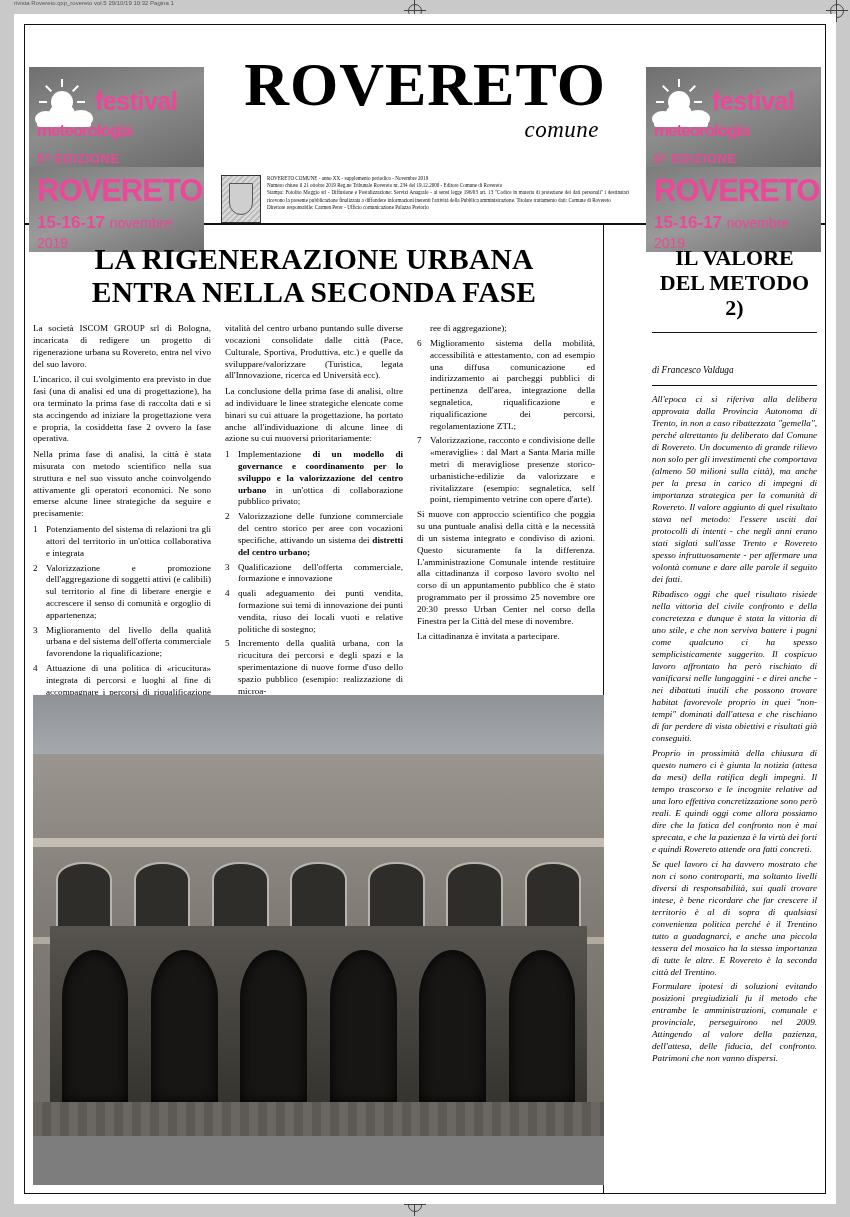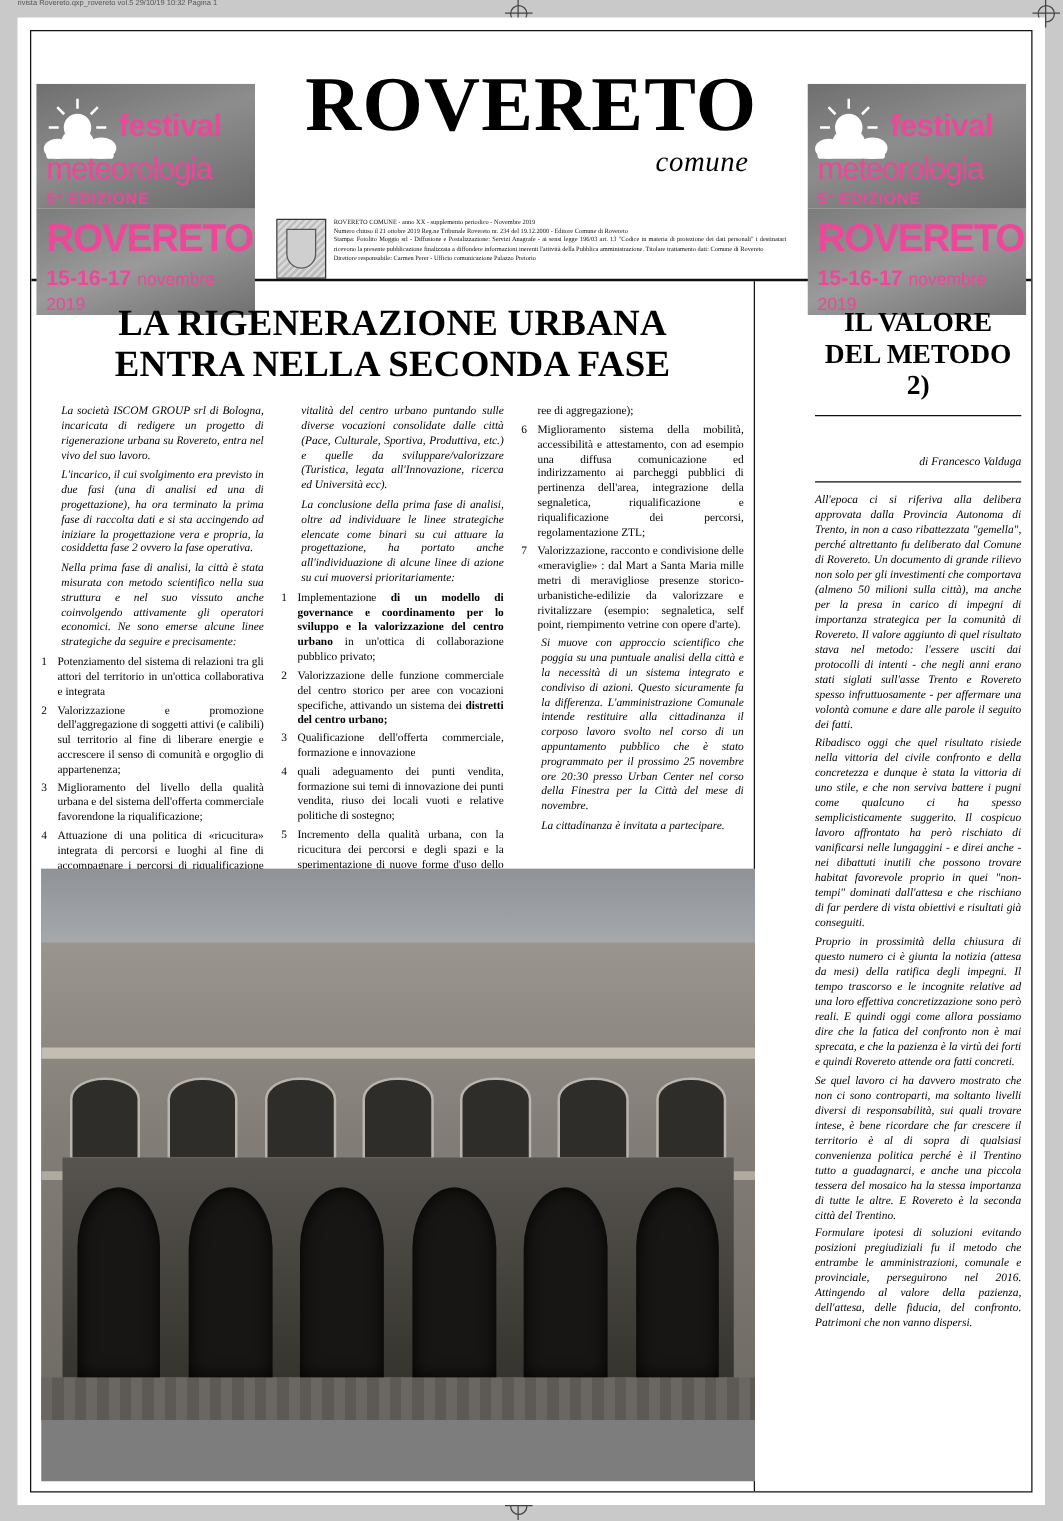--- a/index.html
+++ b/index.html
@@ -107,21 +107,21 @@
   .fb-cloud .c1 { left: 0; top: 10px; width: 22px; height: 16px; }
   .fb-cloud .c2 { left: 14px; top: 2px; width: 26px; height: 22px; }
   .fb-cloud .c3 { left: 34px; top: 9px; width: 24px; height: 17px; }
   .fb-cloud .bar { position: absolute; left: 2px; top: 21px; width: 54px; height: 5px; background: #fff; border-radius: 3px;}
   .fb-festival {
     position: absolute; left: 66px; top: 20px;
     font-size: 25px; font-weight: bold; letter-spacing: -0.5px;
   }
   .fb-meteo {
     position: absolute; left: 8px; top: 54px;
-    font-size: 25px; font-weight: normal; letter-spacing: -1px;
+    font-size: 17px; font-weight: bold; letter-spacing: -1px;
   }
   .fb-ed {
     position: absolute; left: 8px; top: 84px;
     font-size: 13px; font-weight: bold; letter-spacing: 0.5px;
   }
   .fb-rov {
     position: absolute; left: 8px; top: 106px;
     font-size: 31px; font-weight: bold; letter-spacing: -1px;
   }
   .fb-dates {
@@ -208,21 +208,21 @@
   .cols3 {
     display: flex;
     gap: 14px;
   }
   .col {
     width: 178px;
     font-size: 9.1px;
     line-height: 1.30;
     text-align: justify;
   }
-  .col p { margin: 0 0 4px 16px; text-indent: 0; font-style: italic; }
+  .col p { margin: 0 0 4px 0; text-indent: 0; }
   .col .nowrap-item {
     display: flex;
     gap: 5px;
     margin-bottom: 3px;
   }
   .col .num { width: 8px; flex: none; }
   .col .txt { flex: 1; text-align: justify; }
   .col b { font-weight: bold; }
   .photo {
     position: absolute;
@@ -281,21 +281,21 @@
     background: #b0aaa1;
   }
   .right-head {
     text-align: center;
     font-size: 22px;
     font-weight: bold;
     line-height: 1.14;
     margin: 12px 0 12px 0;
   }
   .byline {
-    text-align: right;
+    text-align: left;
     font-style: italic;
     font-size: 9.3px;
     margin-bottom: 10px;
     margin-top: 32px;
   }
   .hr-thin {
     border: 0;
     border-top: 1px solid #111;
     margin: 8px 0 8px 0;
   }
@@ -520,20 +520,20 @@
             <div>DEL METODO 2)</div>
           </div>
           <hr class="hr-thin">
           <div class="byline">di Francesco Valduga</div>
           <hr class="hr-thin">
           <div class="right-body">
             <p>All'epoca ci si riferiva alla delibera approvata dalla Provincia Autonoma di Trento, in non a caso ribattezzata "gemella", perché altrettanto fu deliberato dal Comune di Rovereto. Un documento di grande rilievo non solo per gli investimenti che comportava (almeno 50 milioni sulla città), ma anche per la presa in carico di impegni di importanza strategica per la comunità di Rovereto. Il valore aggiunto di quel risultato stava nel metodo: l'essere usciti dai protocolli di intenti - che negli anni erano stati siglati sull'asse Trento e Rovereto spesso infruttuosamente - per affermare una volontà comune e dare alle parole il seguito dei fatti.</p>
             <p>Ribadisco oggi che quel risultato risiede nella vittoria del civile confronto e della concretezza e dunque è stata la vittoria di uno stile, e che non serviva battere i pugni come qualcuno ci ha spesso semplicisticamente suggerito. Il cospicuo lavoro affrontato ha però rischiato di vanificarsi nelle lungaggini - e direi anche - nei dibattuti inutili che possono trovare habitat favorevole proprio in quei "non-tempi" dominati dall'attesa e che rischiano di far perdere di vista obiettivi e risultati già conseguiti.</p>
             <p>Proprio in prossimità della chiusura di questo numero ci è giunta la notizia (attesa da mesi) della ratifica degli impegni. Il tempo trascorso e le incognite relative ad una loro effettiva concretizzazione sono però reali. E quindi oggi come allora possiamo dire che la fatica del confronto non è mai sprecata, e che la pazienza è la virtù dei forti e quindi Rovereto attende ora fatti concreti.</p>
             <p>Se quel lavoro ci ha davvero mostrato che non ci sono controparti, ma soltanto livelli diversi di responsabilità, sui quali trovare intese, è bene ricordare che far crescere il territorio è al di sopra di qualsiasi convenienza politica perché è il Trentino tutto a guadagnarci, e anche una piccola tessera del mosaico ha la stessa importanza di tutte le altre. E Rovereto è la seconda città del Trentino.</p>
-            <p>Formulare ipotesi di soluzioni evitando posizioni pregiudiziali fu il metodo che entrambe le amministrazioni, comunale e provinciale, perseguirono nel 2016. Attingendo al valore della pazienza, dell'attesa, delle fiducia, del confronto. Patrimoni che non vanno dispersi.</p>
+            <p>Formulare ipotesi di soluzioni evitando posizioni pregiudiziali fu il metodo che entrambe le amministrazioni, comunale e provinciale, perseguirono nel 2009. Attingendo al valore della pazienza, dell'attesa, delle fiducia, del confronto. Patrimoni che non vanno dispersi.</p>
           </div>
         </div>
 
       </div>
     </div>
   </div>
 </div>
 
 </body></html>

